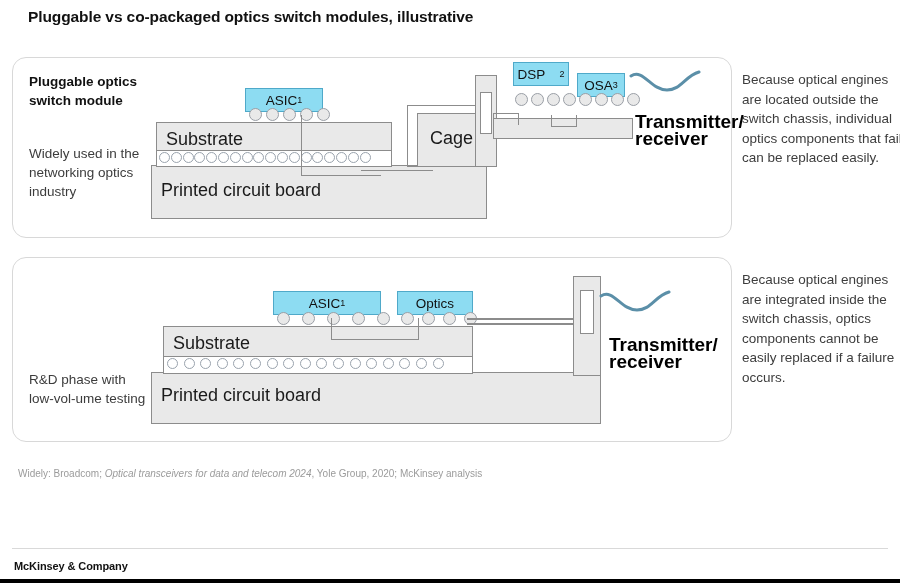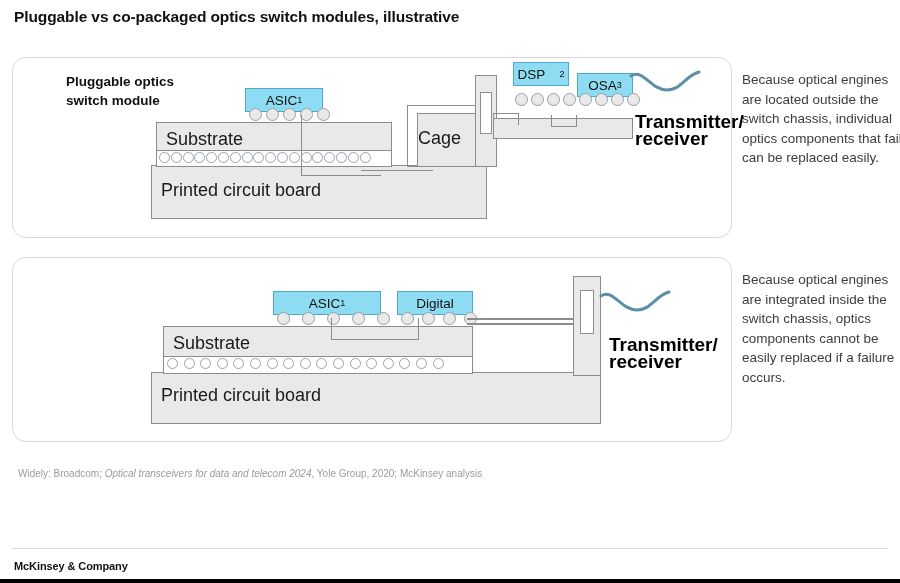--- a/index.html
+++ b/index.html
@@ -8,40 +8,40 @@
     background:#ffffff;
     font-family:"Liberation Sans", sans-serif;
     color:#111111;
     position:relative;
     overflow:hidden;
   }
   .page{position:absolute;left:0;top:0;width:900px;height:583px;}
 
   
   .title{
-    position:absolute;left:14px;top:8px;
+    position:absolute;left:28px;top:8px;
     font-size:15.5px;font-weight:bold;letter-spacing:-0.1px;
     color:#111111;
   }
 
   
   .panel{
     position:absolute;
     border:1px solid #d8d8d8;
     border-radius:14px;
     background:#ffffff;
   }
   #panel-1{left:12px;top:57px;width:718px;height:179px;}
   #panel-2{left:12px;top:257px;width:718px;height:183px;}
 
   
   .panel-heading{
     position:absolute;
     font-size:13.5px;font-weight:bold;line-height:19px;
-    color:#111111;width:120px;margin-left:37px;
+    color:#111111;width:120px;
   }
   .panel-sub{
     position:absolute;
     font-size:13.5px;line-height:19px;
     color:#3c3c3c;width:122px;
   }
 
   
   .side-text{
     position:absolute;
@@ -124,20 +124,21 @@
 </head>
 <body>
 
 <div class="page">
 
   <div class="title">Pluggable vs co-packaged optics switch modules, illustrative</div>
 
   <div class="panel" id="panel-1">
 
     <div class="panel-heading" style="left:16px;top:14px;">Pluggable optics switch module</div>
+    <div class="panel-sub" style="left:16px;top:86px;">Widely used in the networking optics industry</div>
 
     <div class="diagram">
 
       <div class="gbox" style="left:138px;top:107px;width:336px;height:54px;"></div>
       <div class="gbox-label" style="left:148px;top:122px;">Printed circuit board</div>
 
       <div class="gbox" style="left:143px;top:64px;width:236px;height:31px;"></div>
       <div class="gbox-label" style="left:153px;top:71px;">Substrate</div>
 
       <div class="gbox" style="left:143px;top:92px;width:236px;height:17px;background:#ffffff;"></div>
@@ -173,41 +174,41 @@
         <span class="ball"></span>
         <span class="ball"></span>
       </div>
 
       <div class="wire" style="left:288px;top:57px;width:80px;height:61px;border-top:none;border-right:none;background:transparent;"></div>
       <div class="wire" style="left:348px;top:112px;width:72px;height:6px;border-top:1.2px solid #8c8c8c;border-bottom:none;border-left:none;border-right:none;"></div>
 
       <div class="gbox" style="left:394px;top:47px;width:76px;height:62px;background:transparent;"></div>
 
       <div class="gbox" style="left:404px;top:55px;width:66px;height:54px;"></div>
-      <div class="gbox-label" style="left:405px;top:70px;">Cage</div>
+      <div class="gbox-label" style="left:417px;top:70px;">Cage</div>
 
       <div class="faceplate" style="left:462px;top:17px;width:22px;height:92px;"></div>
       <div class="slot" style="left:467px;top:34px;width:12px;height:42px;"></div>
 
       <div class="gbox" style="left:480px;top:60px;width:140px;height:21px;"></div>
       <div class="gbox" style="left:480px;top:55px;width:26px;height:12px;background:transparent;border-bottom:none;"></div>
       <div class="gbox" style="left:538px;top:57px;width:26px;height:12px;background:transparent;border-top:none;"></div>
 
       <div class="bluebox" style="left:500px;top:4px;width:56px;height:24px;gap:14px;">
         <span>DSP</span>
           <sup>2</sup>
       </div>
       <div class="balls" style="left:502px;top:35px;gap:3px;">
         <span class="ball"></span>
         <span class="ball"></span>
         <span class="ball"></span>
         <span class="ball"></span>
       </div>
 
-      <div class="bluebox" style="left:564px;top:15px;width:56px;height:24px;">
+      <div class="bluebox" style="left:564px;top:15px;width:48px;height:24px;">
         <span>OSA</span>
           <sup>3</sup>
       </div>
       <div class="balls" style="left:566px;top:35px;gap:3px;">
         <span class="ball"></span>
         <span class="ball"></span>
         <span class="ball"></span>
         <span class="ball"></span>
       </div>
 
@@ -218,20 +219,21 @@
       <div class="tr-label" style="left:622px;top:55px;">Transmitter/</div>
       <div class="tr-label" style="left:622px;top:72px;">receiver</div>
 
     </div>
   </div>
 
   <div class="side-text" style="left:742px;top:70px;">Because optical engines are located outside the switch chassis, individual optics components that fail can be replaced easily.</div>
 
   <div class="panel" id="panel-2">
 
+    <div class="panel-sub" style="left:16px;top:112px;">R&amp;D phase with low-vol-ume testing</div>
 
     <div class="diagram">
 
       <div class="gbox" style="left:138px;top:114px;width:450px;height:52px;"></div>
       <div class="gbox-label" style="left:148px;top:127px;">Printed circuit board</div>
 
       <div class="gbox" style="left:150px;top:68px;width:310px;height:32px;"></div>
       <div class="gbox-label" style="left:160px;top:75px;">Substrate</div>
 
       <div class="gbox" style="left:150px;top:98px;width:310px;height:18px;background:#ffffff;"></div>
@@ -261,21 +263,21 @@
       </div>
       <div class="balls" style="left:264px;top:54px;gap:12px;">
         <span class="ball"></span>
         <span class="ball"></span>
         <span class="ball"></span>
         <span class="ball"></span>
         <span class="ball"></span>
       </div>
 
       <div class="bluebox" style="left:384px;top:33px;width:76px;height:24px;">
-        <span>Digital</span>
+        <span>Optics</span>
       </div>
       <div class="balls" style="left:388px;top:54px;gap:8px;">
         <span class="ball"></span>
         <span class="ball"></span>
         <span class="ball"></span>
         <span class="ball"></span>
       </div>
 
       <div class="wire" style="left:318px;top:60px;width:88px;height:22px;border-top:none;background:transparent;"></div>
 

